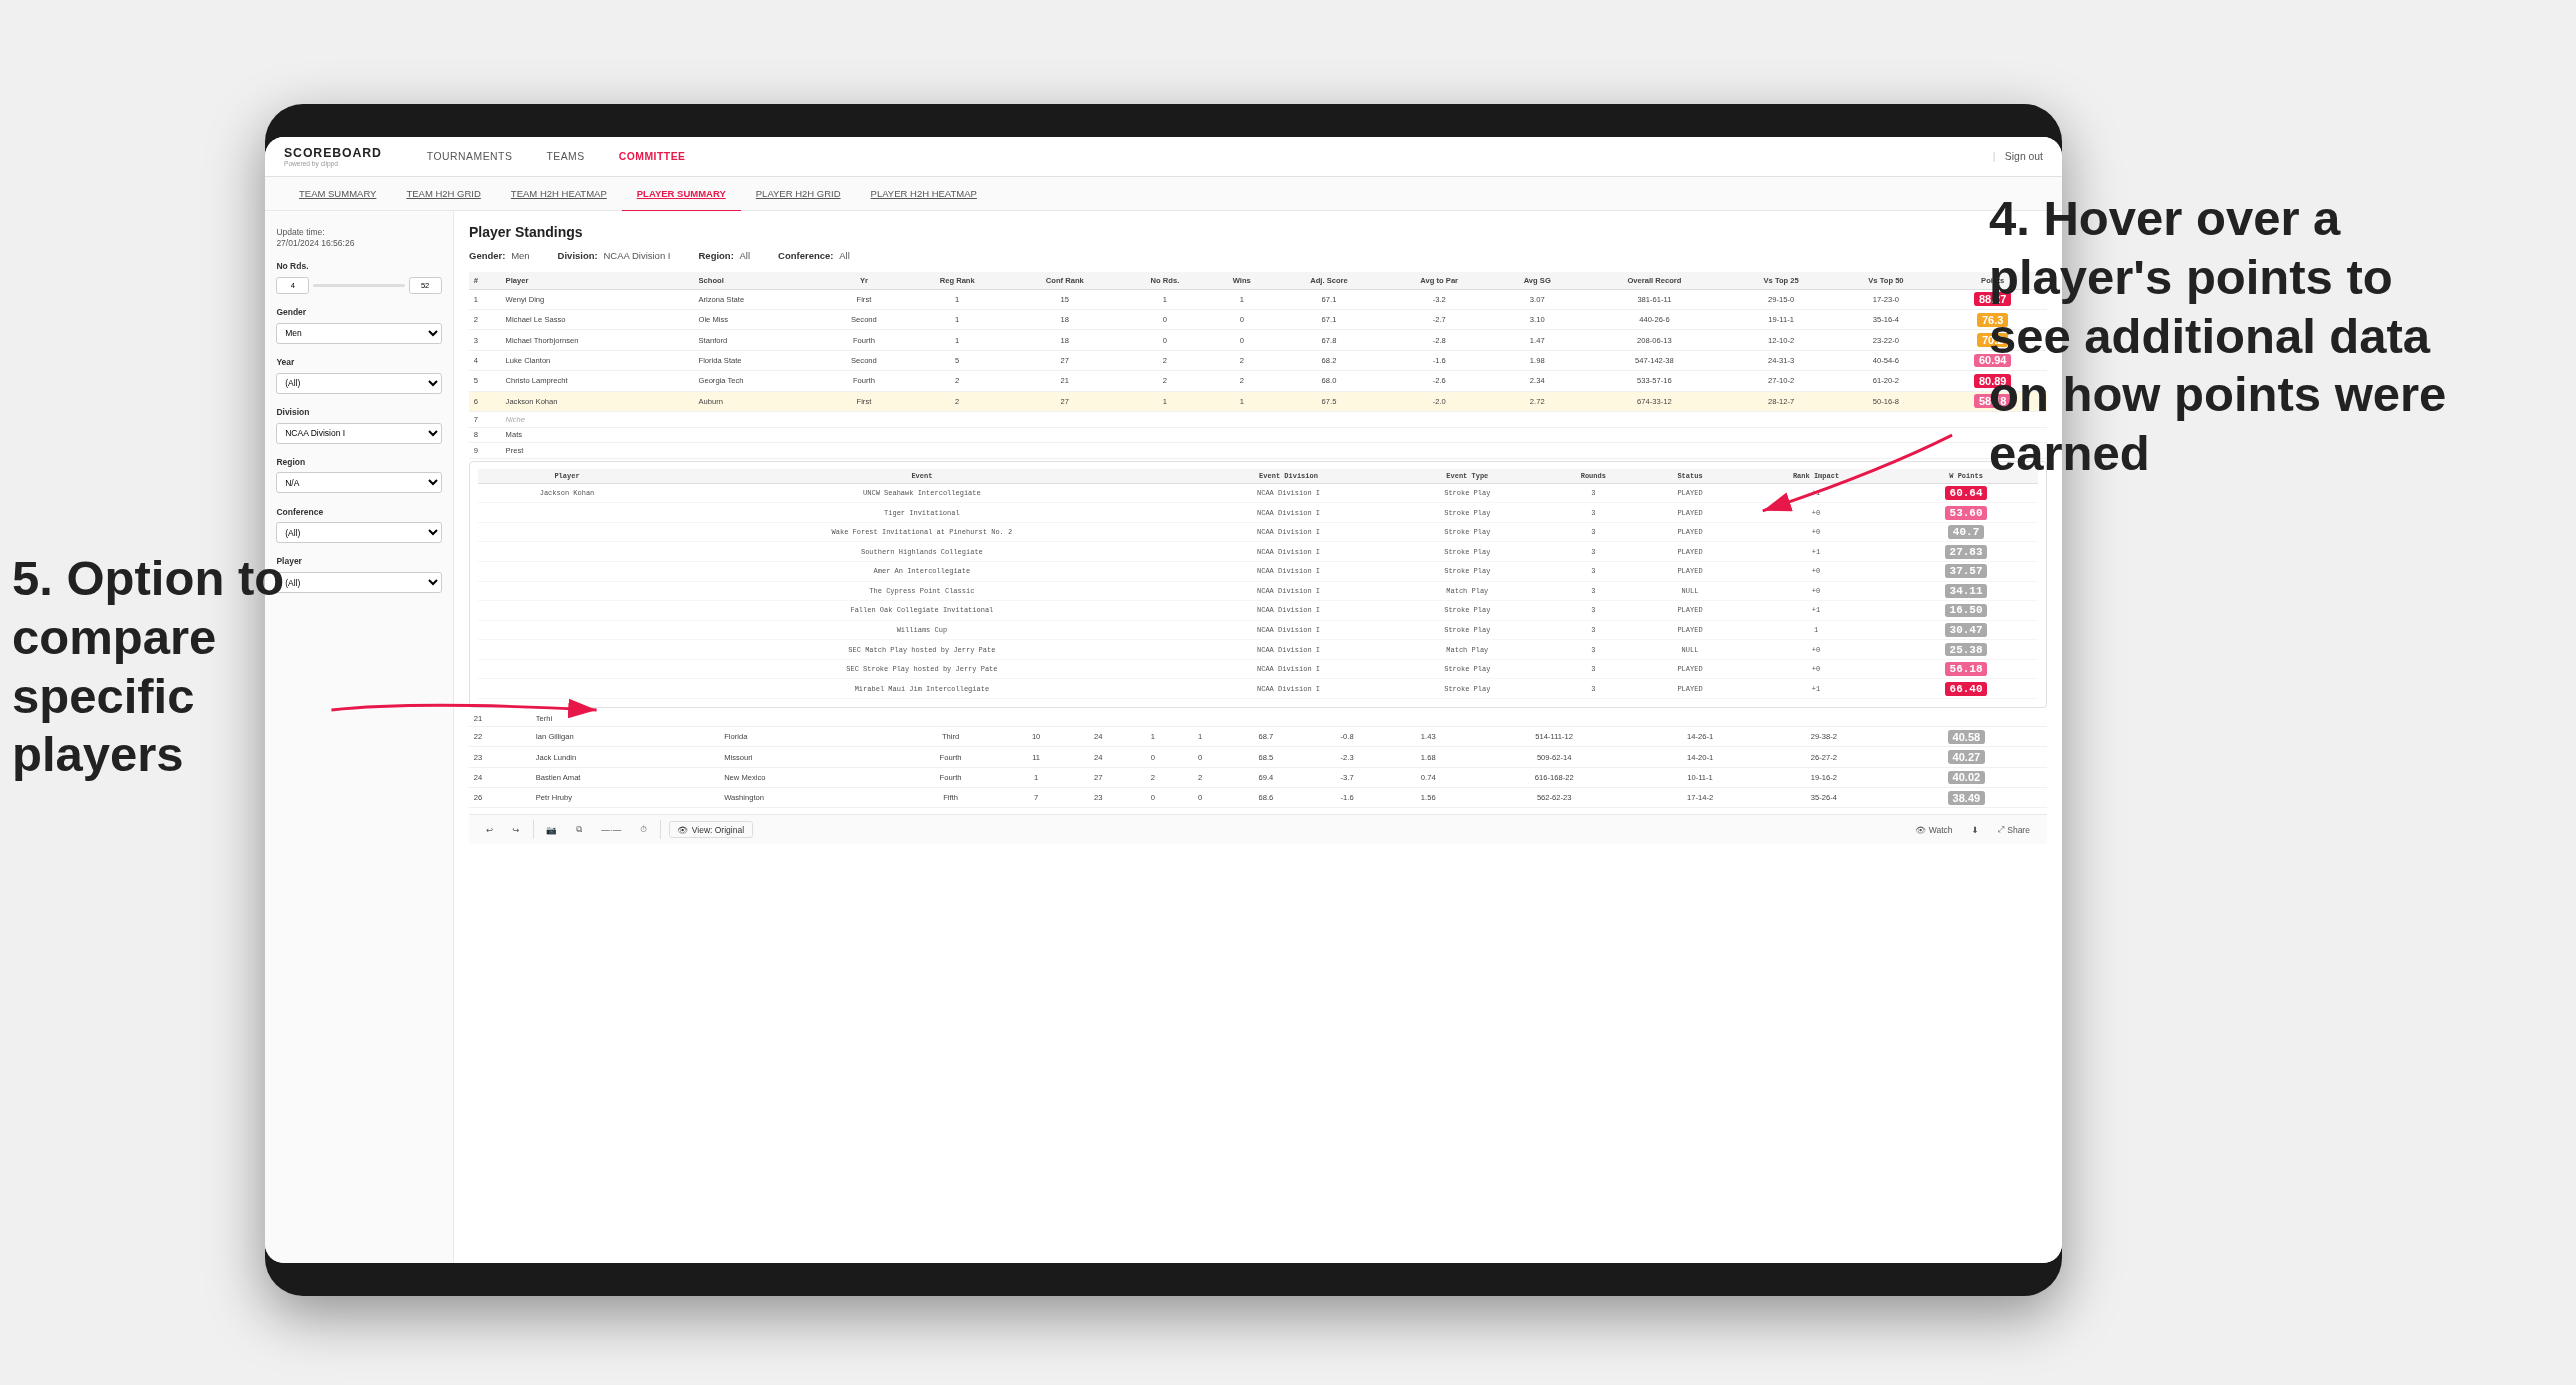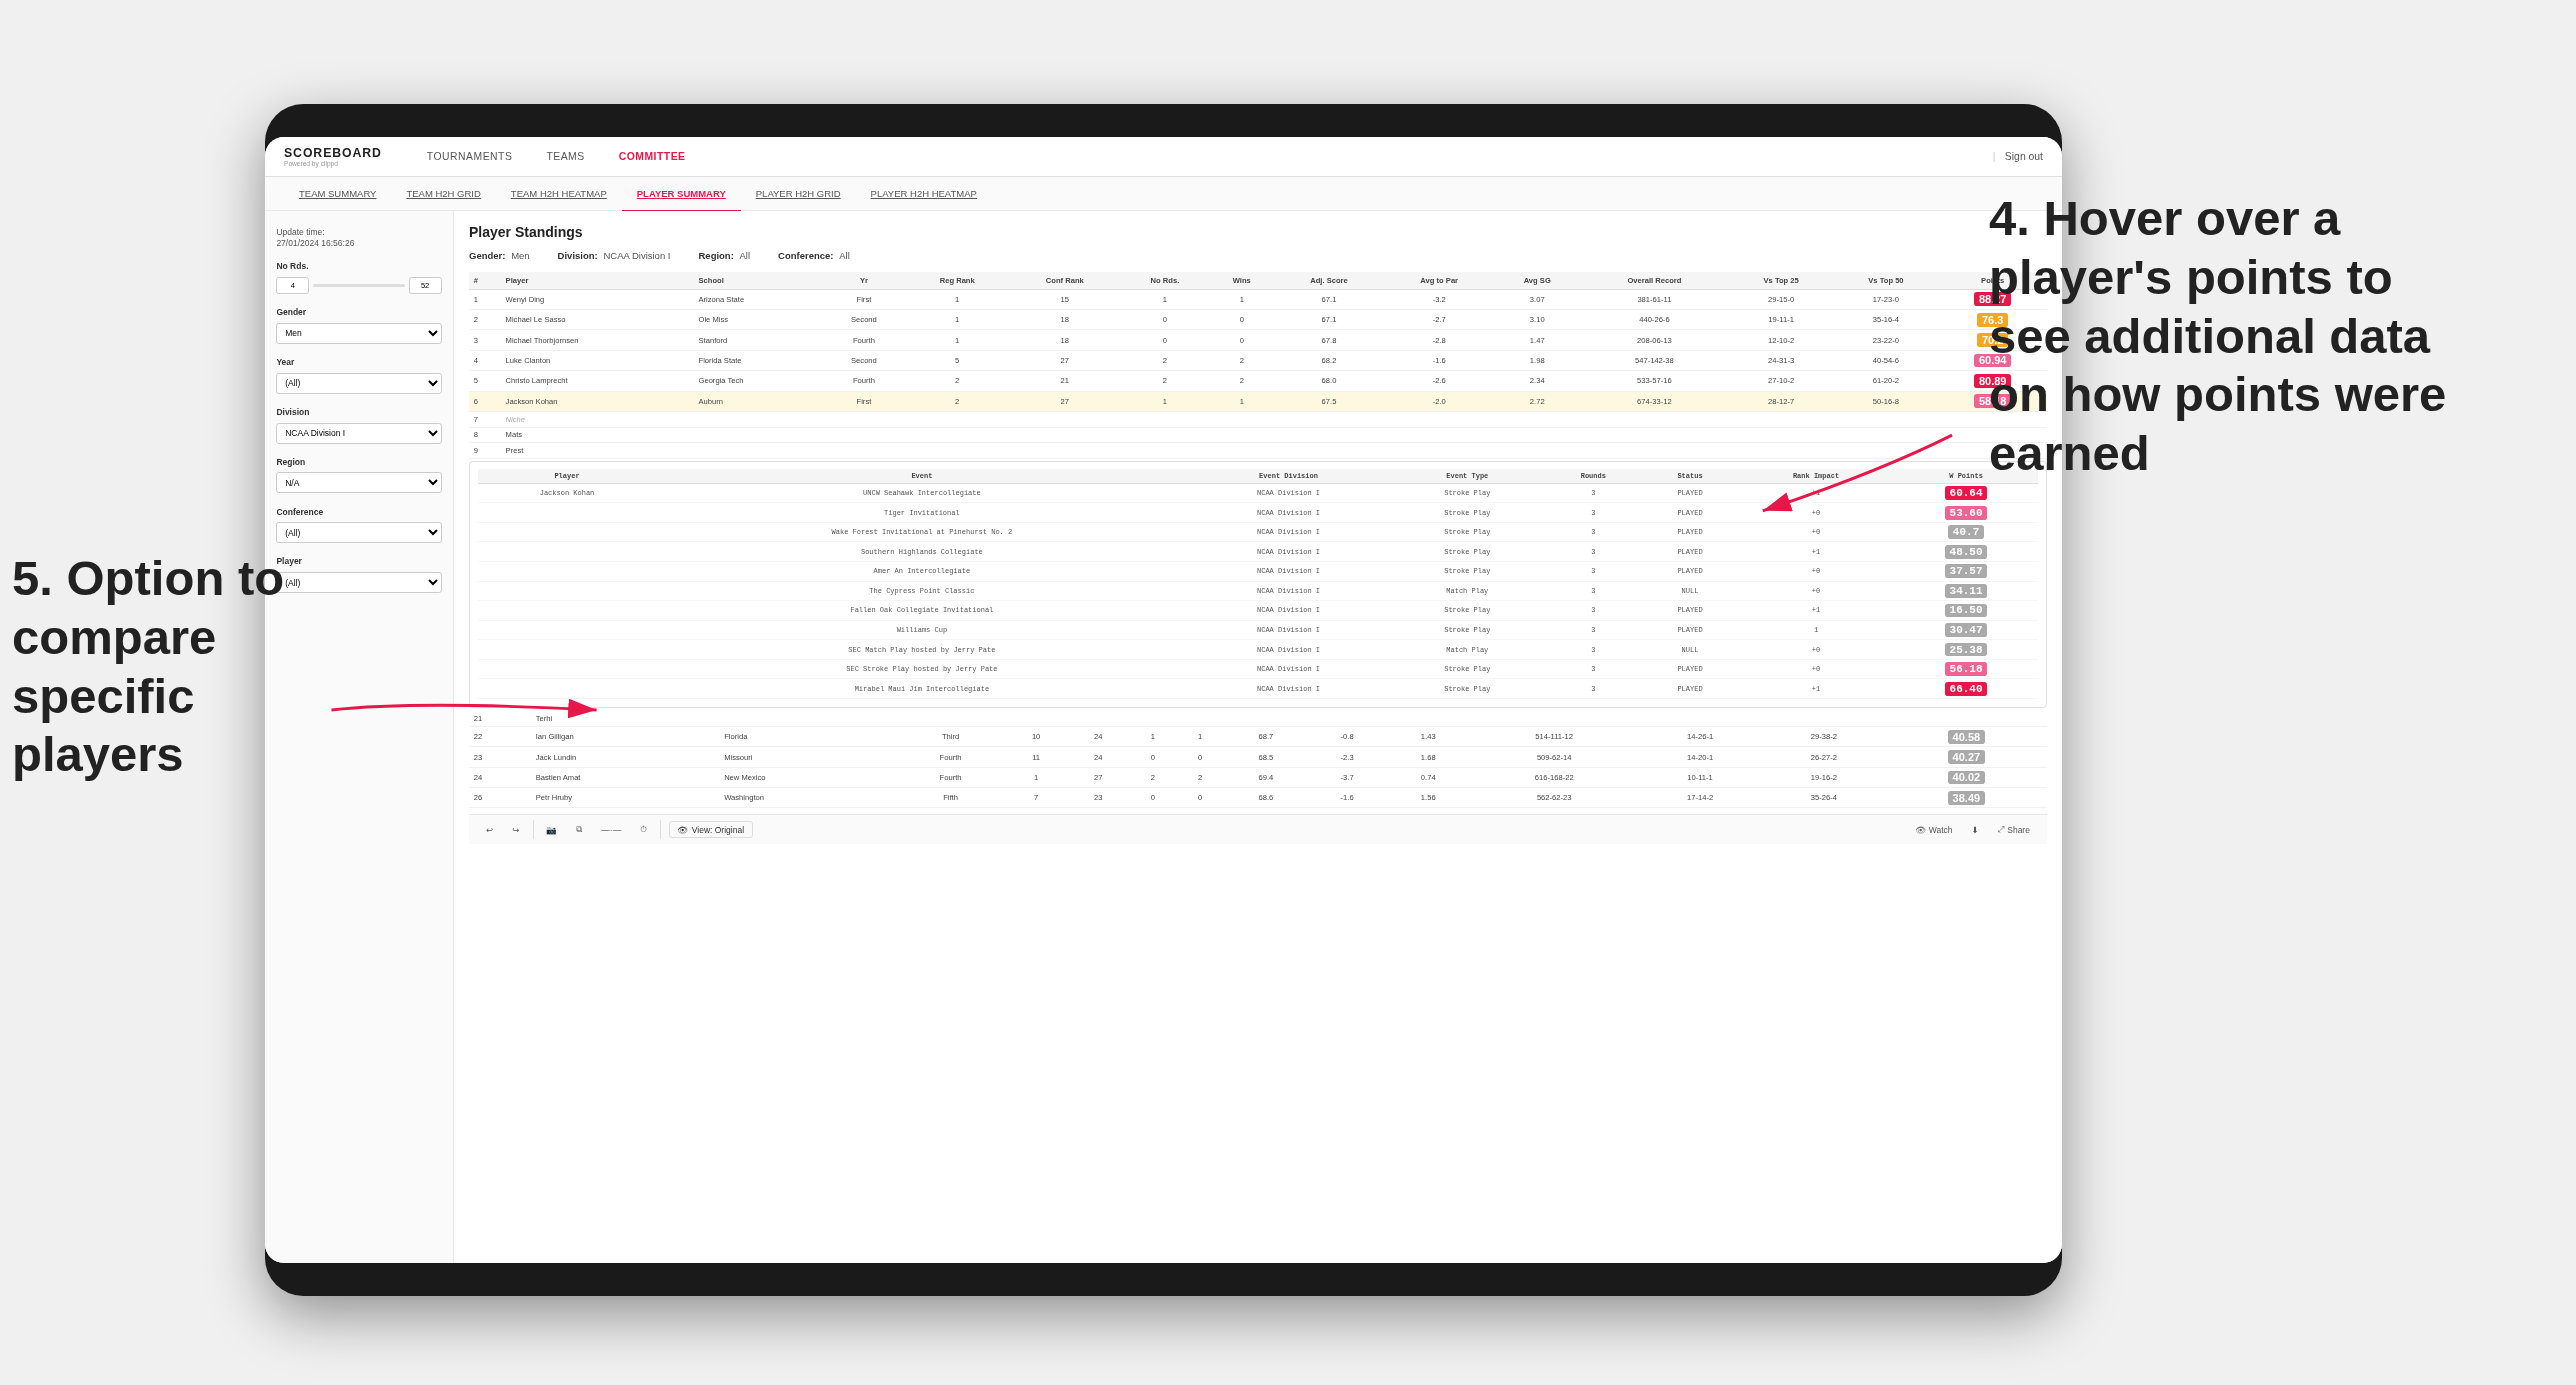--- a/index.html
+++ b/index.html
@@ -702,21 +702,21 @@
                 <td><span class="points-badge badge-light">40.7</span></td>
               </tr>
               <tr>
                 <td></td>
                 <td>Southern Highlands Collegiate</td>
                 <td>NCAA Division I</td>
                   <td>Stroke Play</td>
                 <td>3</td>
                   <td>PLAYED</td>
                   <td>+1</td>
-                <td><span class="points-badge badge-light">48.50</span></td>
+                <td><span class="points-badge badge-light">27.83</span></td>
               </tr>
               <tr>
                 <td></td>
                 <td>Amer An Intercollegiate</td>
                 <td>NCAA Division I</td>
                   <td>Stroke Play</td>
                 <td>3</td>
                   <td>PLAYED</td>
                   <td>+0</td>
                 <td><span class="points-badge badge-light">37.57</span></td>

